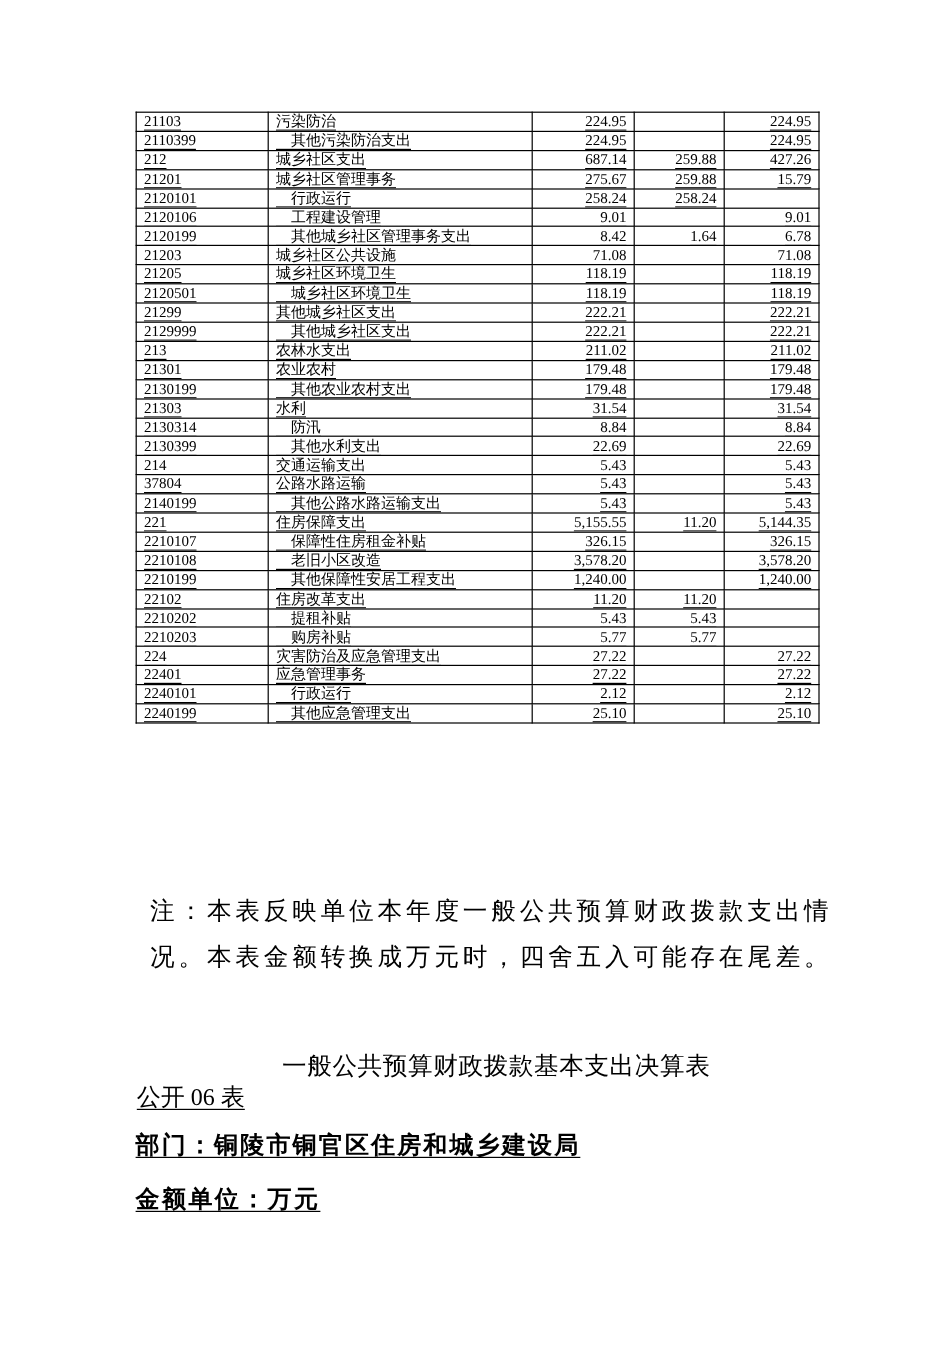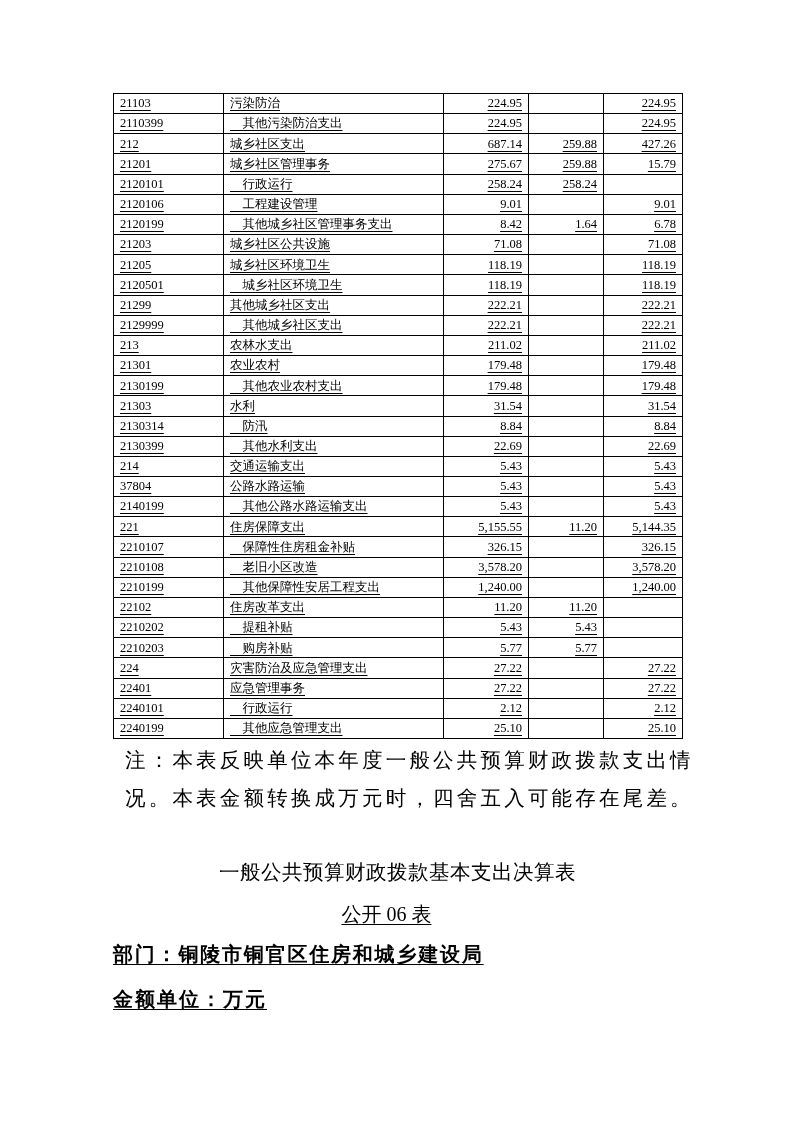--- a/index.html
+++ b/index.html
@@ -4,21 +4,21 @@
 <style>
   html,body { margin:0; padding:0; }
   body {
     width:793px; height:1122px; background:#ffffff; color:#000;
     font-family:"Liberation Serif","DejaVu Serif",serif;
     position:relative; overflow:hidden;
   }
   .sheet { position:absolute; inset:0; }
 
   table.fin {
-    position:absolute; left:113px; top:93px; width:569px; height:646px;
+    position:absolute; left:113px; top:93px; width:569px; height:510px;
     border-collapse:collapse; table-layout:fixed;
     border:1.5px solid #000;
   }
   table.fin td {
     border:1px solid #000;
     font-size:12.5px; line-height:1;
     padding:0 6px; overflow:hidden; white-space:nowrap;
     vertical-align:middle;
   }
   td.code { text-align:left; }
@@ -27,25 +27,25 @@
   .u { text-decoration:underline; text-underline-offset:2.5px; text-decoration-thickness:1px; }
 
   .note {
     position:absolute; left:113px; top:729px; width:576px;
     font-size:20.5px; letter-spacing:3.2px; line-height:38px;
     text-align:left; margin:12px;
   }
   .title {
     position:absolute; left:113px; top:858px; width:569px;
     font-size:20.5px; font-weight:normal; letter-spacing:0.5px;
-    text-align:center; margin:0;
+    text-align:center; margin:16px;
   }
   .pub-label {
-    position:absolute; left:103px; top:901px; width:567px;
-    font-size:20px; text-align:center;
+    position:absolute; left:114px; top:901px; width:567px;
+    font-size:20px; text-align:left;
   }
   .dept {
     position:absolute; left:113px; top:941px;
     font-size:20px; font-weight:bold; letter-spacing:1.8px;
   }
   .unit {
     position:absolute; left:113px; top:986px;
     font-size:20px; font-weight:bold; letter-spacing:2px;
   }
 </style>

